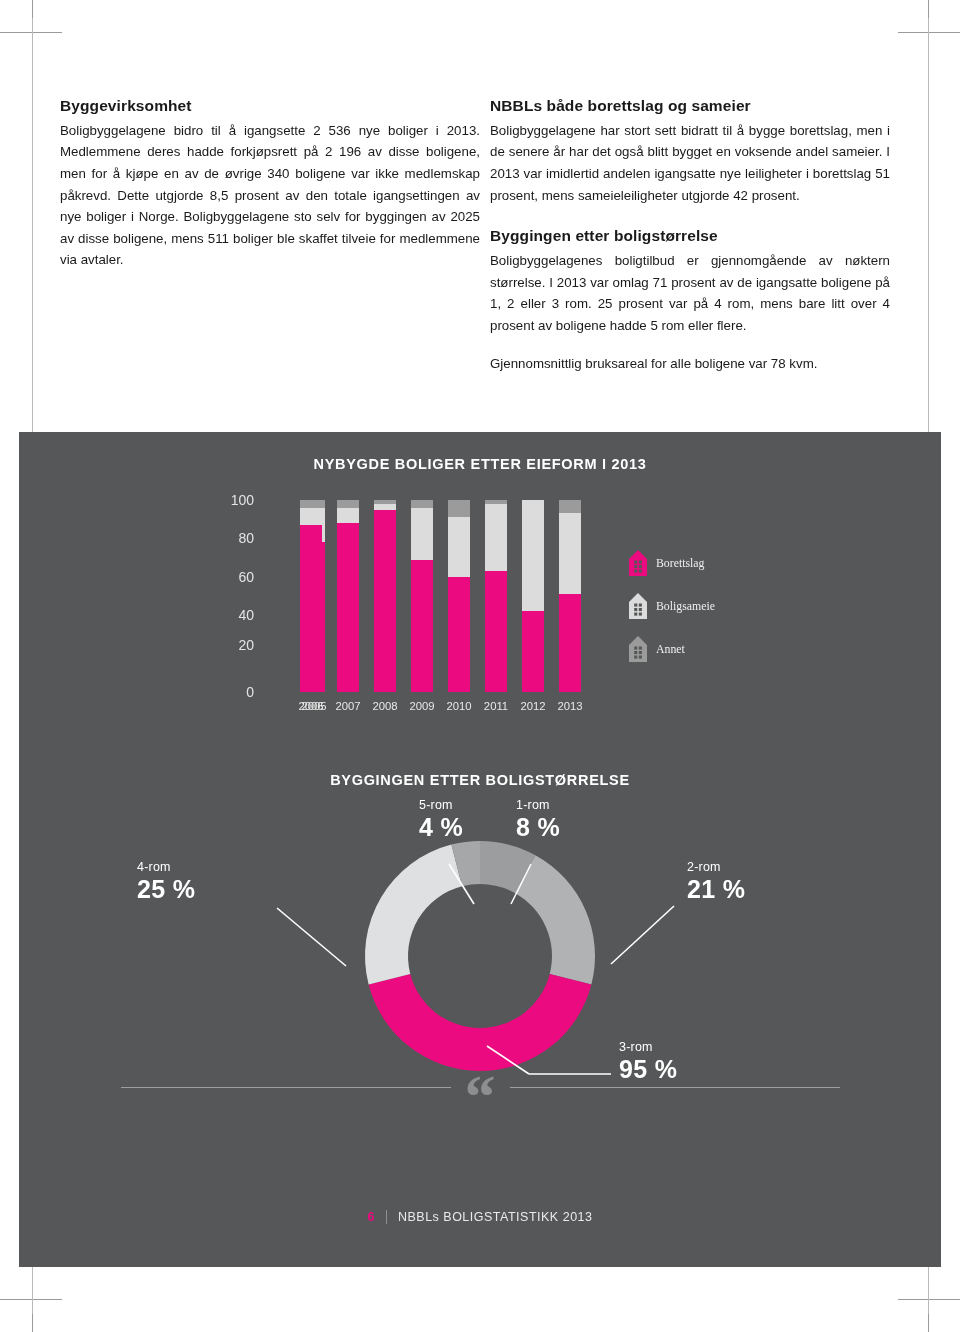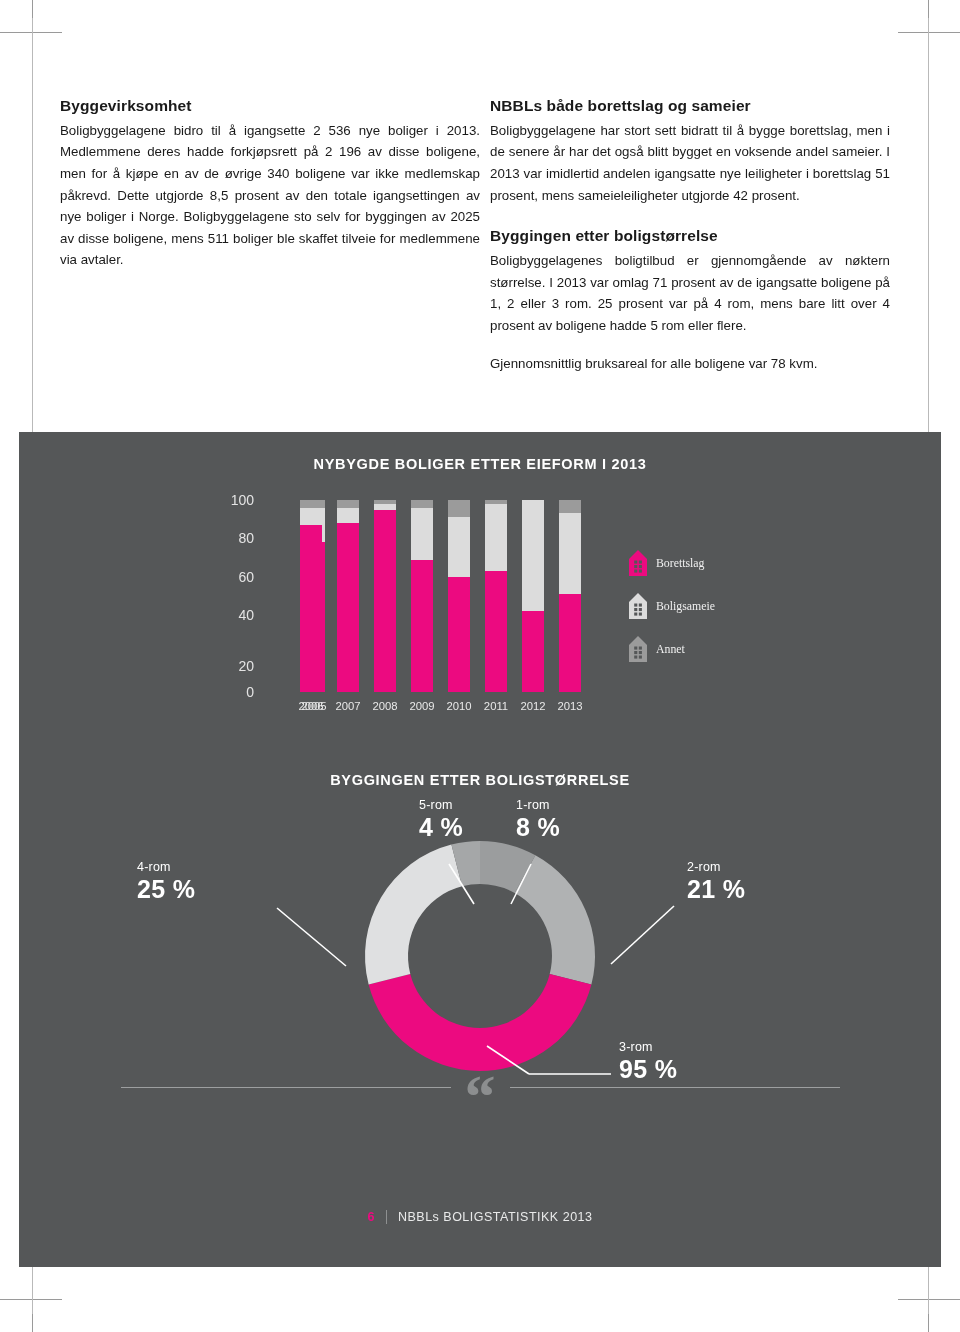--- a/index.html
+++ b/index.html
@@ -145,21 +145,21 @@
   </div>
 </div>
 
 <div class="panel">
 
   <div class="chart-title">NYBYGDE BOLIGER ETTER EIEFORM I 2013</div>
 
   <div class="barchart">
     <div class="plot" id="plot">
         <div class="ytick" style="top: 192px;">0</div>
-        <div class="ytick" style="top: 166px; margin-left: 20px;">20</div>
+        <div class="ytick" style="top: 145px; margin-left: 20px;">20</div>
         <div class="ytick" style="top: 115.2px;">40</div>
         <div class="ytick" style="top: 76.8px;">60</div>
         <div class="ytick" style="top: 38.4px;">80</div>
         <div class="ytick" style="top: 0px;">100</div>
         <div class="bar" style="left: 0px; margin-left: 40px;">
           <div class="seg" style="height: 149.76px; background: rgb(236, 10, 128);"></div>
           <div class="seg" style="height: 34.56px; background: rgb(220, 220, 220);"></div>
           <div class="seg" style="height: 7.68px; background: rgb(155, 155, 155);"></div>
           <div class="xtick">2005</div>
         </div>

